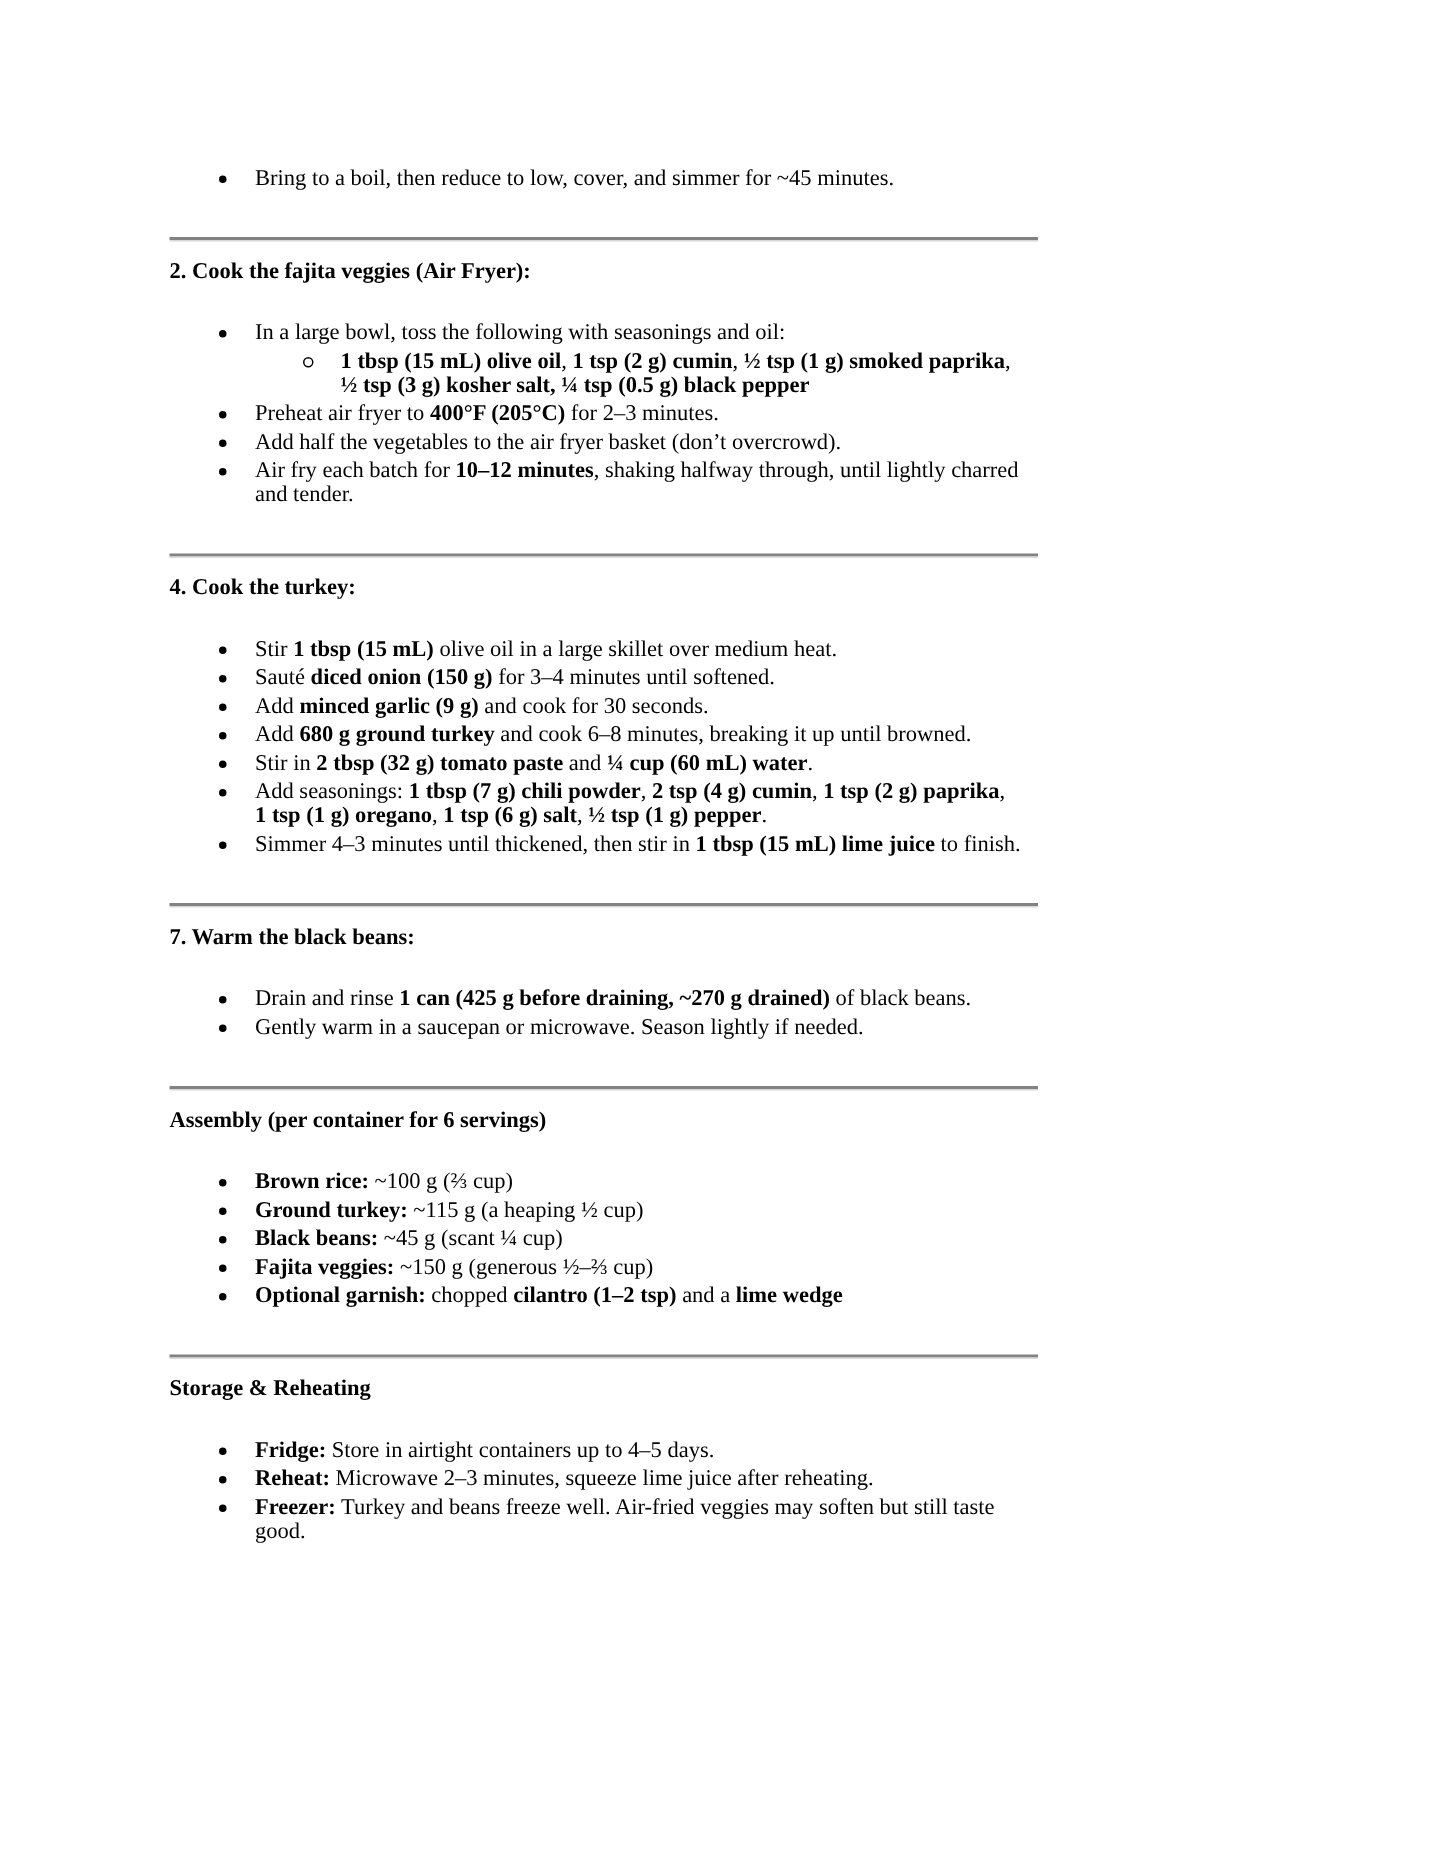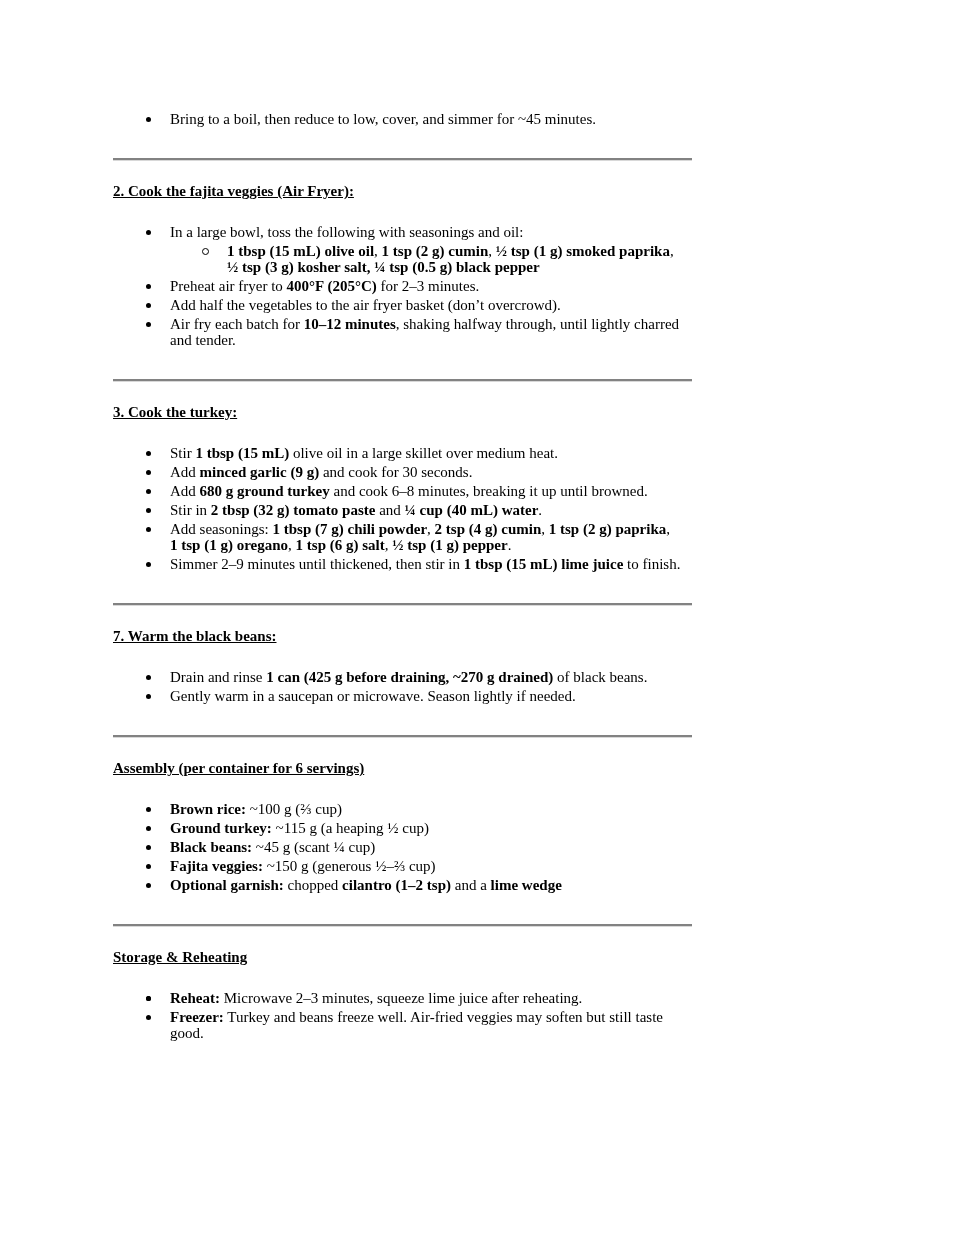--- a/index.html
+++ b/index.html
@@ -16,22 +16,21 @@
   }
   .rule {
     height: 0;
     border: 0;
     border-top: 2px solid #828282;
     border-bottom: 1px solid #d8d8d8;
     margin: 31px 0 0 0;
   }
   .heading {
     font-weight: bold;
-    margin: 22px 0 25px 0;
-    text-decoration: underline;
+    margin: 12px 0 25px 0;
   }
   .list { margin: 0; }
   .item { position: relative; margin: 0 0 3px 0; }
   .item.l1 { padding-left: 57px; }
   .item.l2 { padding-left: 114px; }
   .bullet {
     position: absolute;
     width: 5px; height: 5px;
     border-radius: 50%;
   }
@@ -50,45 +49,46 @@
       <div class="rule"></div>
       <div class="heading">2. Cook the fajita veggies (Air Fryer):</div>
       <div class="list">
         <div class="item l1"><span class="bullet"></span><span><span>In a large bowl, toss the following with seasonings and oil:</span></span></div>
         <div class="item l2"><span class="bullet"></span><span><span class="b">1 tbsp (15 mL) olive oil</span><span>, </span><span class="b">1 tsp (2 g) cumin</span><span>, </span><span class="b">½ tsp (1 g) smoked paprika</span><span>,</span><br><span class="b">½ tsp (3 g) kosher salt, ¼ tsp (0.5 g) black pepper</span></span></div>
         <div class="item l1"><span class="bullet"></span><span><span>Preheat air fryer to </span><span class="b">400°F (205°C)</span><span> for 2–3 minutes.</span></span></div>
         <div class="item l1"><span class="bullet"></span><span><span>Add half the vegetables to the air fryer basket (don’t overcrowd).</span></span></div>
         <div class="item l1"><span class="bullet"></span><span><span>Air fry each batch for </span><span class="b">10–12 minutes</span><span>, shaking halfway through, until lightly charred and tender.</span></span></div>
       </div>
       <div class="rule"></div>
-      <div class="heading">3. Cook the turkey:</div>
+      <div class="heading">4. Cook the turkey:</div>
       <div class="list">
         <div class="item l1"><span class="bullet"></span><span><span>Stir </span><span class="b">1 tbsp (15 mL)</span><span> olive oil in a large skillet over medium heat.</span></span></div>
+        <div class="item l1"><span class="bullet"></span><span><span>Sauté </span><span class="b">diced onion (150 g)</span><span> for 3–4 minutes until softened.</span></span></div>
         <div class="item l1"><span class="bullet"></span><span><span>Add </span><span class="b">minced garlic (9 g)</span><span> and cook for 30 seconds.</span></span></div>
         <div class="item l1"><span class="bullet"></span><span><span>Add </span><span class="b">680 g ground turkey</span><span> and cook 6–8 minutes, breaking it up until browned.</span></span></div>
-        <div class="item l1"><span class="bullet"></span><span><span>Stir in </span><span class="b">2 tbsp (32 g) tomato paste</span><span> and </span><span class="b">¼ cup (40 mL) water</span><span>.</span></span></div>
+        <div class="item l1"><span class="bullet"></span><span><span>Stir in </span><span class="b">2 tbsp (32 g) tomato paste</span><span> and </span><span class="b">¼ cup (60 mL) water</span><span>.</span></span></div>
         <div class="item l1"><span class="bullet"></span><span><span>Add seasonings: </span><span class="b">1 tbsp (7 g) chili powder</span><span>, </span><span class="b">2 tsp (4 g) cumin</span><span>, </span><span class="b">1 tsp (2 g) paprika</span><span>,</span><br><span class="b">1 tsp (1 g) oregano</span><span>, </span><span class="b">1 tsp (6 g) salt</span><span>, </span><span class="b">½ tsp (1 g) pepper</span><span>.</span></span></div>
-        <div class="item l1"><span class="bullet"></span><span><span>Simmer 2–9 minutes until thickened, then stir in </span><span class="b">1 tbsp (15 mL) lime juice</span><span> to finish.</span></span></div>
+        <div class="item l1"><span class="bullet"></span><span><span>Simmer 4–3 minutes until thickened, then stir in </span><span class="b">1 tbsp (15 mL) lime juice</span><span> to finish.</span></span></div>
       </div>
       <div class="rule"></div>
       <div class="heading">7. Warm the black beans:</div>
       <div class="list">
         <div class="item l1"><span class="bullet"></span><span><span>Drain and rinse </span><span class="b">1 can (425 g before draining, ~270 g drained)</span><span> of black beans.</span></span></div>
         <div class="item l1"><span class="bullet"></span><span><span>Gently warm in a saucepan or microwave. Season lightly if needed.</span></span></div>
       </div>
       <div class="rule"></div>
       <div class="heading">Assembly (per container for 6 servings)</div>
       <div class="list">
         <div class="item l1"><span class="bullet"></span><span><span class="b">Brown rice:</span><span> ~100 g (⅔ cup)</span></span></div>
         <div class="item l1"><span class="bullet"></span><span><span class="b">Ground turkey:</span><span> ~115 g (a heaping ½ cup)</span></span></div>
         <div class="item l1"><span class="bullet"></span><span><span class="b">Black beans:</span><span> ~45 g (scant ¼ cup)</span></span></div>
         <div class="item l1"><span class="bullet"></span><span><span class="b">Fajita veggies:</span><span> ~150 g (generous ½–⅔ cup)</span></span></div>
         <div class="item l1"><span class="bullet"></span><span><span class="b">Optional garnish:</span><span> chopped </span><span class="b">cilantro (1–2 tsp)</span><span> and a </span><span class="b">lime wedge</span></span></div>
       </div>
       <div class="rule"></div>
       <div class="heading">Storage &amp; Reheating</div>
       <div class="list">
-        <div class="item l1"><span class="bullet"></span></div>
+        <div class="item l1"><span class="bullet"></span><span><span class="b">Fridge:</span><span> Store in airtight containers up to 4–5 days.</span></span></div>
         <div class="item l1"><span class="bullet"></span><span><span class="b">Reheat:</span><span> Microwave 2–3 minutes, squeeze lime juice after reheating.</span></span></div>
         <div class="item l1"><span class="bullet"></span><span><span class="b">Freezer:</span><span> Turkey and beans freeze well. Air-fried veggies may soften but still taste good.</span></span></div>
       </div>
     </div>
 </div>
 
 </body></html>

